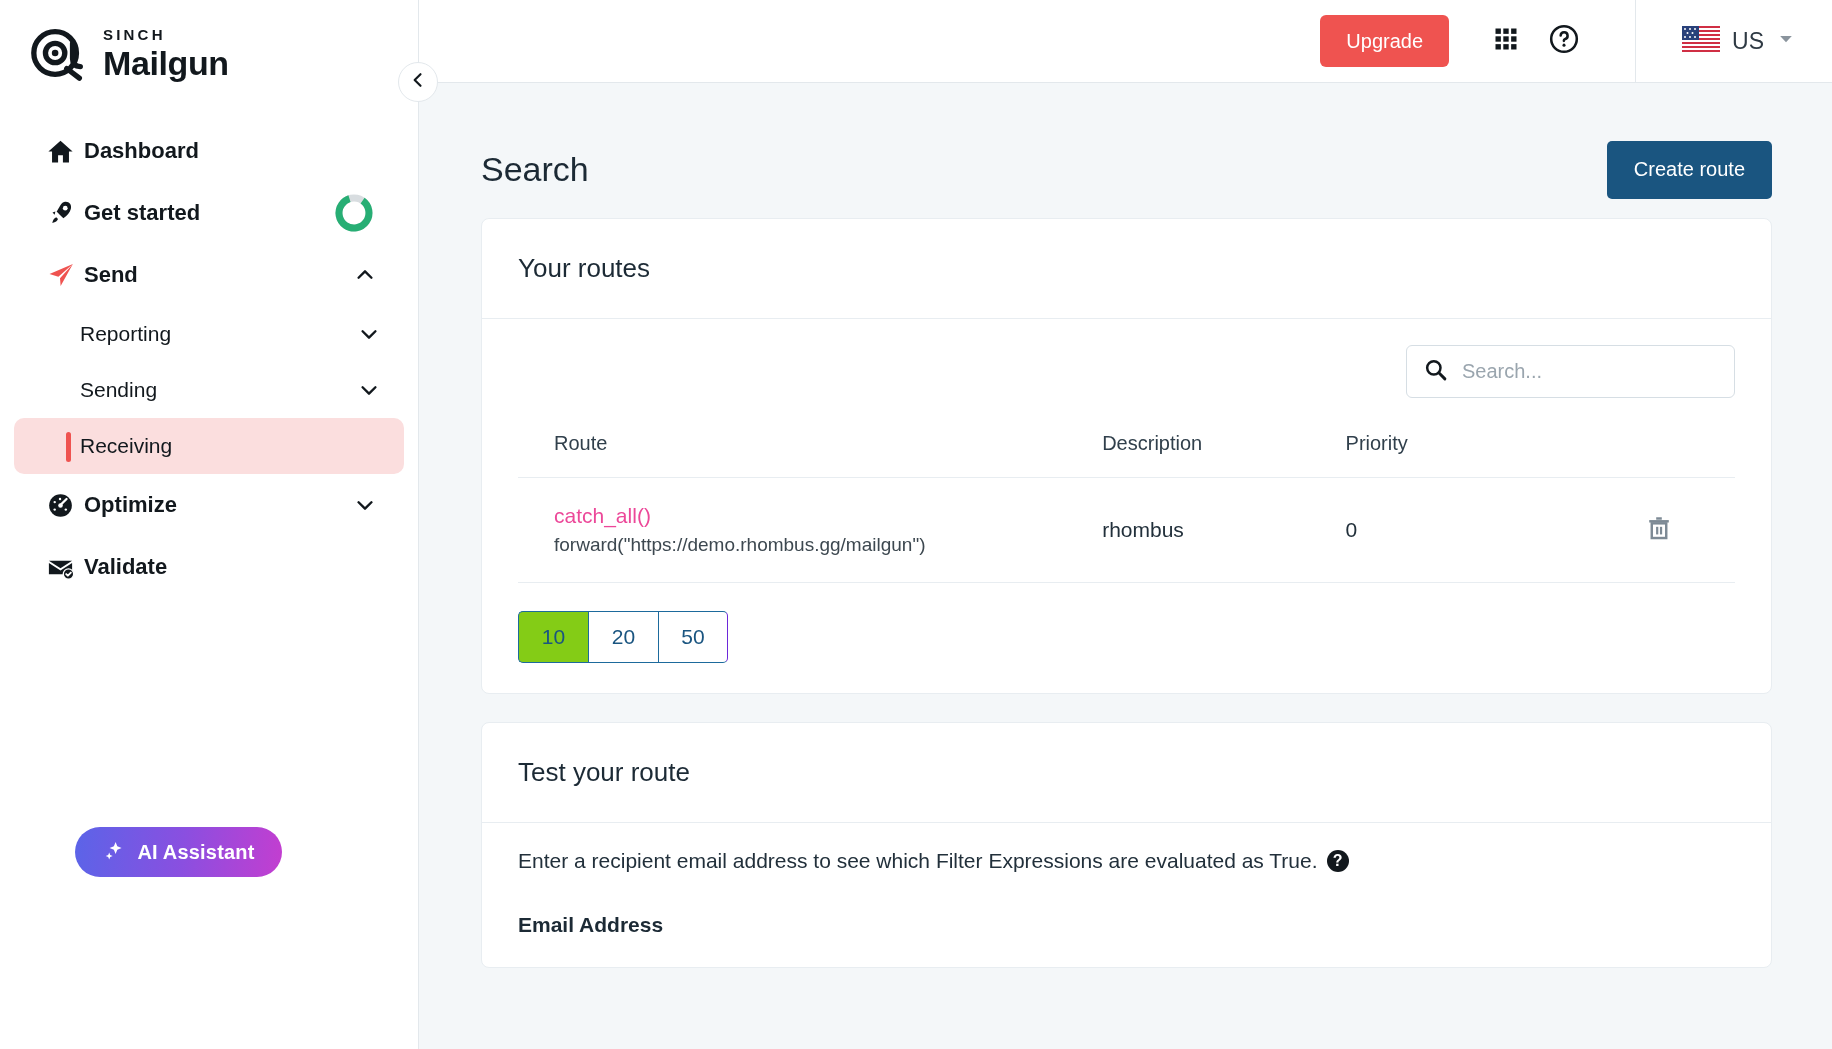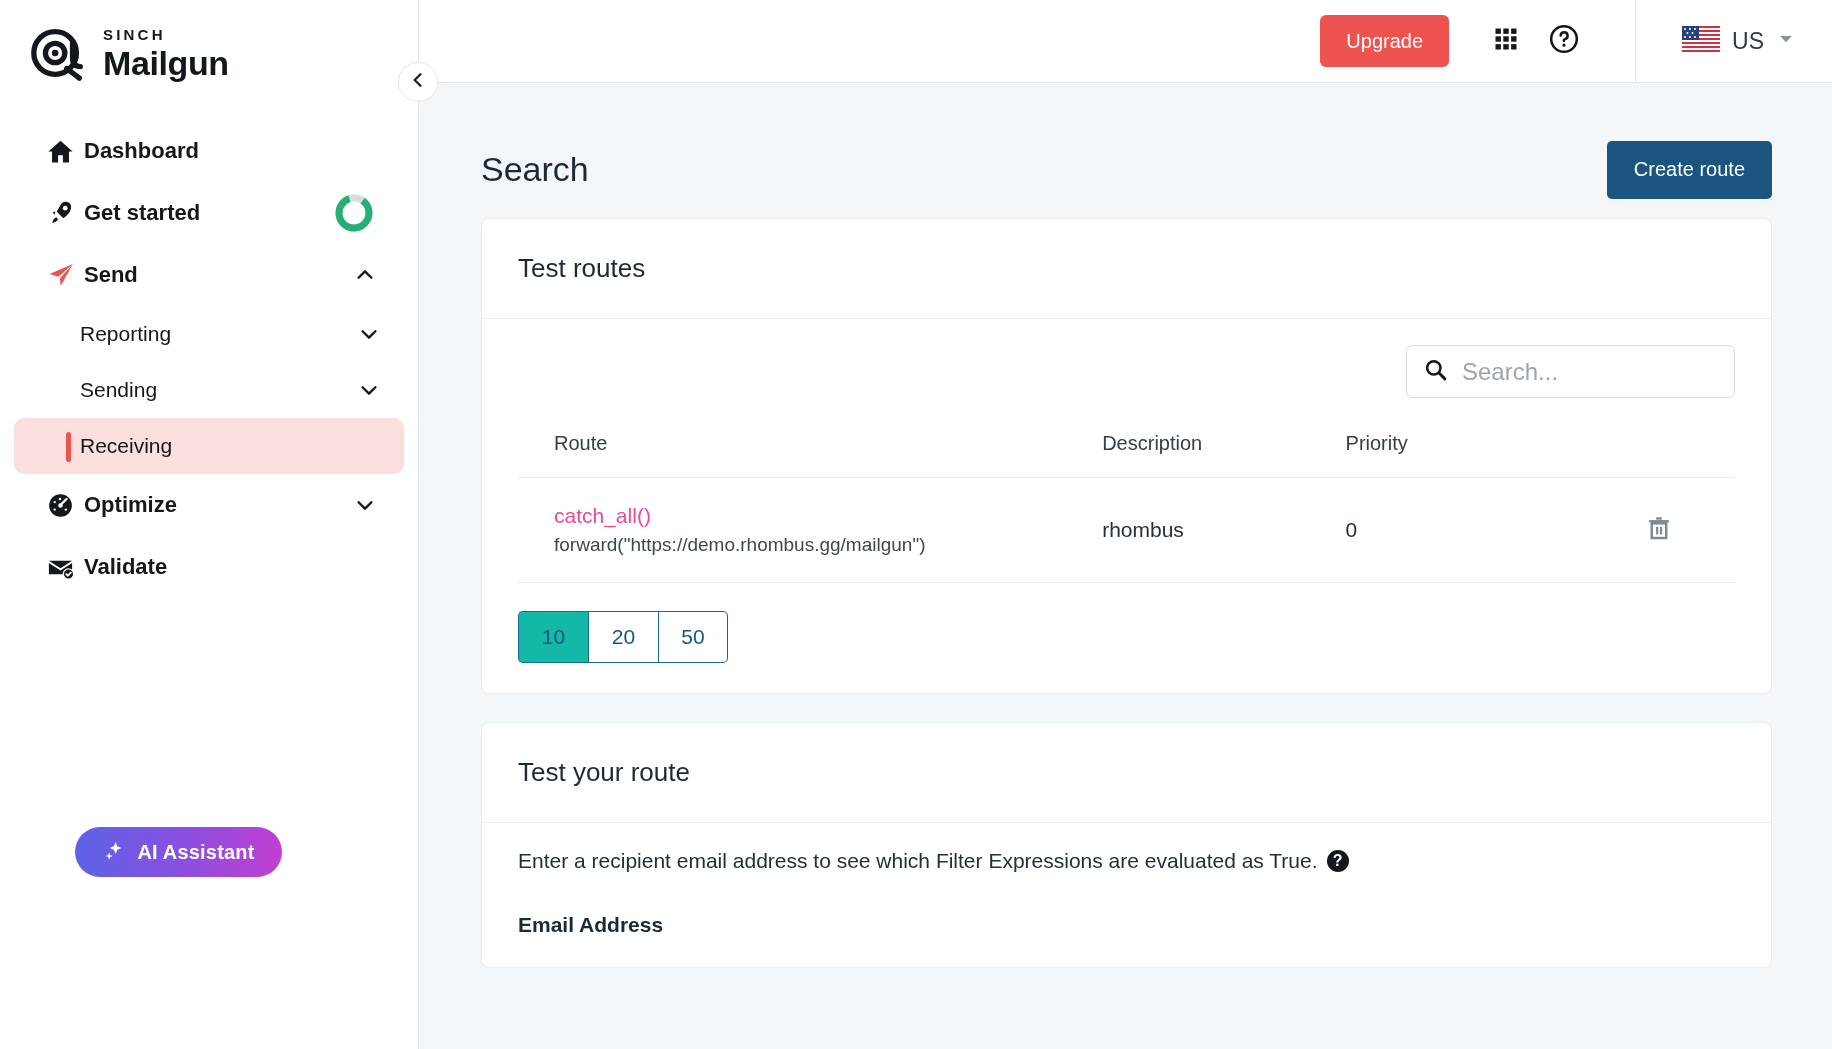--- a/index.html
+++ b/index.html
@@ -123,21 +123,21 @@
   .card-divider { height: 1px; background: #e8edf1; }
   .card-body { padding: 26px 36px 30px 36px; }
 
   .search-row { display: flex; justify-content: flex-end; margin-bottom: 26px; }
   .search-box {
     width: 329px; height: 53px; border: 1px solid #d6dee4;
     border-radius: 6px; display: flex; align-items: center; gap: 14px;
     padding: 0 16px; background: #fff;
   }
   .search-input {
-    border: none; outline: none; font-size: 24px;
+    border: none; outline: none; font-size: 20px;
     font-family: inherit; color: #8b5cf6; width: 100%; background: transparent;
   }
   .search-input::placeholder { color: #9aa5ae; }
 
   table.routes { width: 100%; border-collapse: collapse; }
   table.routes th {
     text-align: left; font-size: 20px; font-weight: normal;
     color: #31404c; padding: 8px 0 22px 0;
     border-bottom: 1px solid #e8edf1;
   }
@@ -162,21 +162,21 @@
 
   .pager { display: flex; margin-top: 28px; }
   .pager button {
     width: 70px; height: 52px; font-size: 21px;
     font-family: inherit; color: #1a5580;
     background: #fff; border: 1px solid #1d6a9c;
     border-right: none; cursor: pointer;
   }
   .pager button:first-child { border-radius: 5px 0 0 5px; }
   .pager button:last-child { border-right: 1px solid #6d28d9; border-radius: 0 5px 5px 0; }
-  .pager button.active { background: #14b8a6; }
+  .pager button.active { background: #84cc16; }
 
   .test-desc {
     font-size: 21px; color: #22303b;
     display: flex; align-items: center; gap: 9px;
   }
   .help-dot {
     width: 22px; height: 22px; border-radius: 50%;
     background: #12181d; color: #fff; font-size: 16px;
     font-weight: bold; display: inline-flex;
     align-items: center; justify-content: center; flex: 0 0 22px;
@@ -397,21 +397,21 @@
     </header>
 
     <div class="page-head">
       <h1 class="page-title">Search</h1>
       <button class="create-btn">Create route</button>
     </div>
 
     <div class="scroll-area">
 
       <section class="card">
-        <div class="card-head">Test routes</div>
+        <div class="card-head">Your routes</div>
         <div class="card-divider"></div>
 
         <div class="card-body">
 
           <div class="search-row">
             <div class="search-box">
               <span>
                 <svg viewBox="0 0 24 24" width="25" height="25">
                   <circle cx="10.4" cy="10.4" r="6.4" fill="none" stroke="#12181d" stroke-width="2.4"></circle>
                   <path d="M15.2 15.2 L21 21" stroke="#12181d" stroke-width="2.8" stroke-linecap="round"></path>

